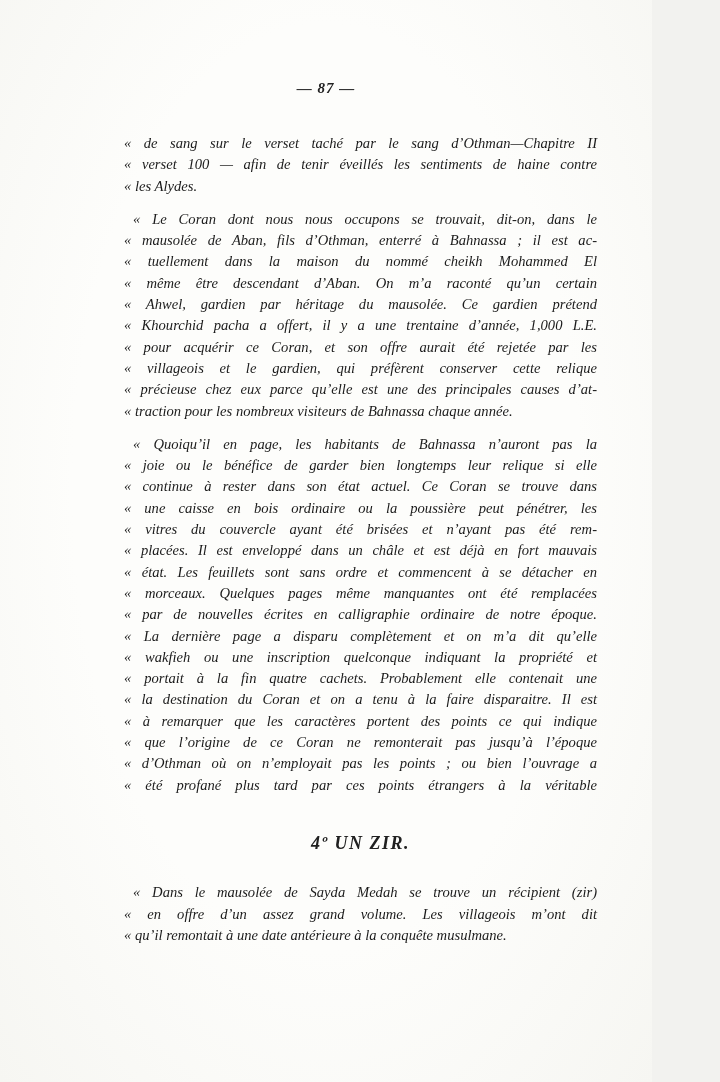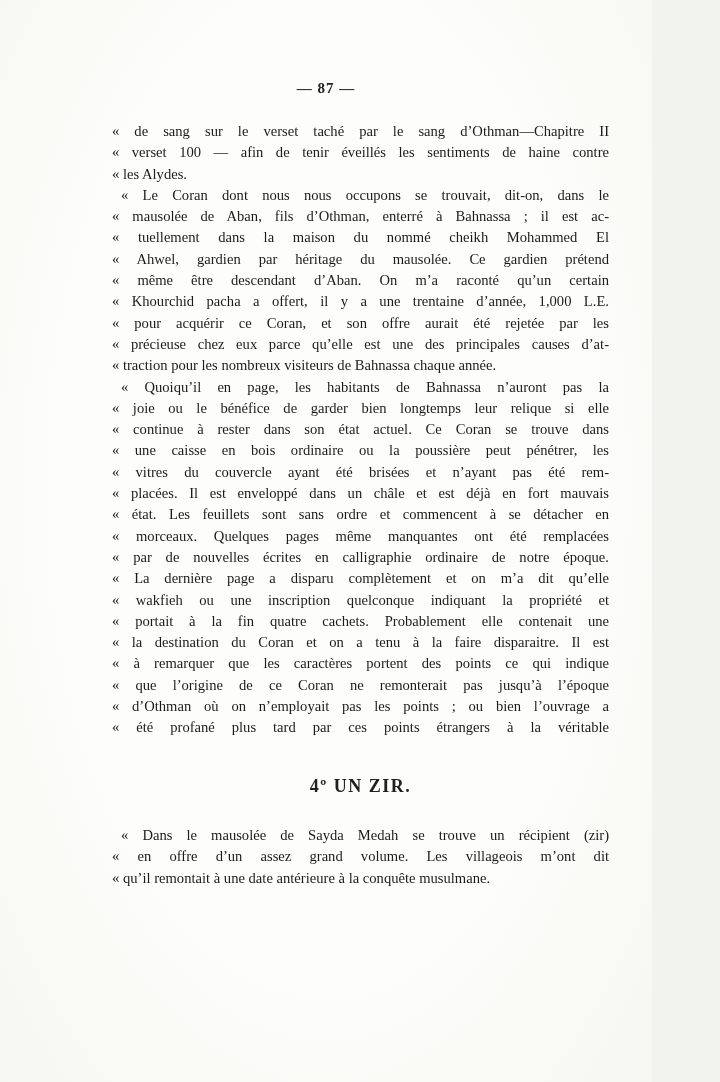--- a/index.html
+++ b/index.html
@@ -10,20 +10,21 @@
     background: #f2f2ef;
     font-family: "Liberation Serif", "DejaVu Serif", serif;
   }
   .page {
     position: relative;
     width: 652px;
     height: 1082px;
     background: radial-gradient(ellipse at 50% 45%, #fdfdfb 55%, #f6f6f2 100%);
     color: #1c1c1c;
     overflow: hidden;
+    font-style: italic;
   }
   .page-number {
     position: absolute;
     top: 80px;
     left: 0;
     right: 0;
     text-align: center;
     font-size: 15px;
     font-weight: 700;
     letter-spacing: 1px;
@@ -31,21 +32,21 @@
   }
   .text-body {
     position: absolute;
     top: 121px;
     left: 112px;
     width: 497px;
     font-size: 14.6px;
     line-height: 21.3px;
     color: #1b1b1b;
   }
-  .paragraph { margin: 0; }
+  .paragraph { margin: 12px; }
   .text-line {
     white-space: nowrap;
     text-align: justify;
     text-align-last: justify;
   }
   .text-line.last-line {
     text-align-last: left;
   }
   .text-line.first-line {
     text-indent: 9px;
@@ -69,24 +70,25 @@
     <div id="text-block-main">
         <div class="paragraph">
           <div class="text-line">« de sang sur le verset taché par le sang d’Othman—Chapitre II</div>
           <div class="text-line">« verset 100 — afin de tenir éveillés les sentiments de haine contre</div>
           <div class="text-line last-line">« les Alydes.</div>
         </div>
         <div class="paragraph">
           <div class="text-line first-line">« Le Coran dont nous nous occupons se trouvait, dit-on, dans le</div>
           <div class="text-line">« mausolée de Aban, fils d’Othman, enterré à Bahnassa ; il est ac-</div>
           <div class="text-line">« tuellement dans la maison du nommé cheikh Mohammed El</div>
+          <div class="text-line">« même être descendant d’Aban. On m’a raconté qu’un certain</div>
           <div class="text-line">« Ahwel, gardien par héritage du mausolée. Ce gardien prétend</div>
-          <div class="text-line">« même être descendant d’Aban. On m’a raconté qu’un certain</div>
           <div class="text-line">« Khourchid pacha a offert, il y a une trentaine d’année, 1,000 L.E.</div>
           <div class="text-line">« pour acquérir ce Coran, et son offre aurait été rejetée par les</div>
+          <div class="text-line">« villageois et le gardien, qui préfèrent conserver cette relique</div>
           <div class="text-line">« précieuse chez eux parce qu’elle est une des principales causes d’at-</div>
           <div class="text-line last-line">« traction pour les nombreux visiteurs de Bahnassa chaque année.</div>
         </div>
         <div class="paragraph">
           <div class="text-line first-line">« Quoiqu’il en page, les habitants de Bahnassa n’auront pas la</div>
           <div class="text-line">« joie ou le bénéfice de garder bien longtemps leur relique si elle</div>
           <div class="text-line">« continue à rester dans son état actuel. Ce Coran se trouve dans</div>
           <div class="text-line">« une caisse en bois ordinaire ou la poussière peut pénétrer, les</div>
           <div class="text-line">« vitres du couvercle ayant été brisées et n’ayant pas été rem-</div>
           <div class="text-line">« placées. Il est enveloppé dans un châle et est déjà en fort mauvais</div>

